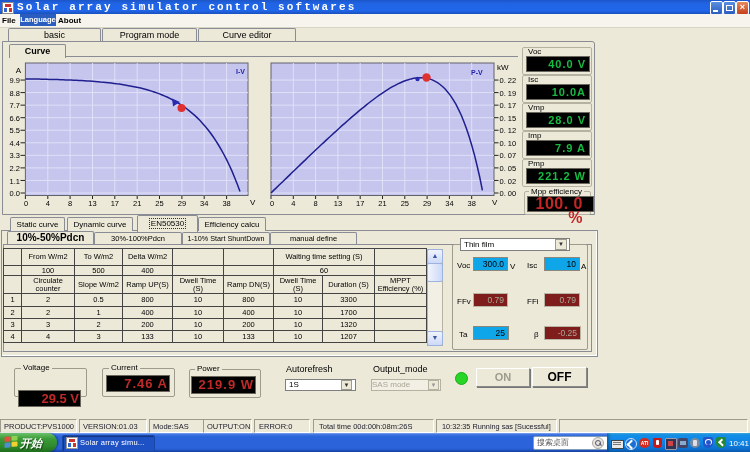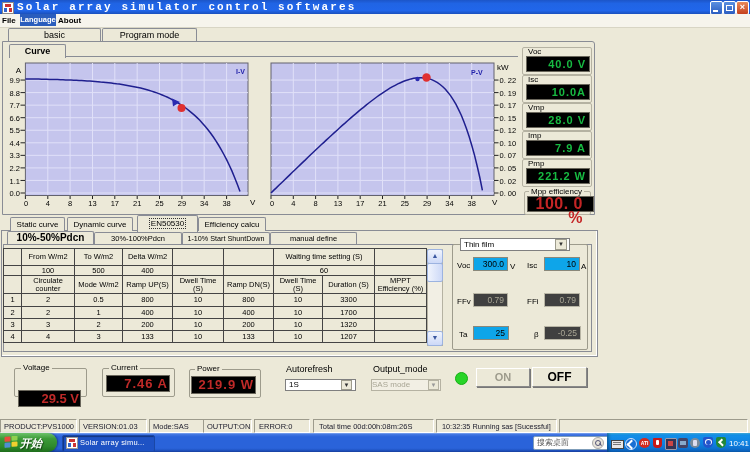--- a/index.html
+++ b/index.html
@@ -3,21 +3,21 @@
 <meta charset="utf-8">
 <style>
 html,body{margin:0;padding:0;}
 #win{position:relative;width:750px;height:452px;background:#ece9d8;font-family:"Liberation Sans",sans-serif;overflow:hidden;}
 .abs{position:absolute;}
 .tab{position:absolute;background:#ece9d8;border:1px solid #898c95;border-bottom:none;border-radius:2px 2px 0 0;text-align:center;font-size:9px;color:#000;}
 .gb{position:absolute;border:1px solid #b5b2a2;border-radius:2px;}
 .gblabel{position:absolute;background:#ece9d8;font-size:8px;color:#000;padding:0 2px;line-height:8px;}
 .led{position:absolute;background:#000;border:1px solid #6a675c;text-align:right;font-weight:bold;letter-spacing:1px;}
 .inp{position:absolute;background:#0ea5e9;border:1px solid #8a887a;font-size:8.5px;text-align:right;padding-right:3px;color:#000;}
-.inpd{position:absolute;background:#404040;border:1px solid #b8b5a5;font-size:8.5px;text-align:right;padding-right:3px;color:#a9a695;}
+.inpd{position:absolute;background:#7f1d1d;border:1px solid #b8b5a5;font-size:8.5px;text-align:right;padding-right:3px;color:#a9a695;}
 .lbl{position:absolute;font-size:8px;color:#000;line-height:9px;white-space:nowrap;}
 .sbpanel{position:absolute;box-sizing:border-box;top:419px;height:14px;border:1px solid;border-color:#9d9b8c #fff #fff #9d9b8c;font-size:7.5px;color:#1a1a2a;padding-top:2px;padding-left:3px;white-space:nowrap;overflow:hidden;}
 </style>
 </head>
 <body>
 <div id="win">
 
 <div class="abs" style="left:0;top:0;width:750px;height:14px;background:linear-gradient(#1c55c8 0%,#2064e4 25%,#2166ea 75%,#1a50bd 100%);"></div>
 <div class="abs" style="left:2px;top:2px;width:10px;height:10px;background:#fff;border:1px solid #888;">
       <div style="position:absolute;left:2px;top:1px;width:6px;height:3px;background:#c33;"></div>
@@ -34,20 +34,21 @@
     </div>
 <div class="abs" style="left:736px;top:1px;width:11px;height:12px;background:linear-gradient(#e88a5a,#c4401c);border:1px solid #fff;border-radius:2px;color:#fff;font-size:9px;font-weight:bold;text-align:center;line-height:11px;">×</div>
 
 <div class="abs" style="left:0;top:14px;width:750px;height:13px;background:#f6f4ec;border-bottom:1px solid #d8d5c4;"></div>
 <div class="abs" style="left:2px;top:16px;font-size:8px;font-weight:bold;color:#000;">File</div>
 <div class="abs" style="left:20px;top:14px;width:36px;height:12px;background:#2a5dbd;color:#fff;font-size:7.5px;font-weight:bold;text-align:center;line-height:12px;">Language</div>
 <div class="abs" style="left:58px;top:16px;font-size:8px;font-weight:bold;color:#000;">About</div>
 
 <div class="tab" style="left:8px;top:28px;width:91px;height:13px;line-height:13px;">basic</div>
 <div class="tab" style="left:102px;top:28px;width:93px;height:13px;line-height:13px;">Program mode</div>
+<div class="tab" style="left:198px;top:28px;width:96px;height:13px;line-height:13px;">Curve editor</div>
 
 <div class="abs" style="left:2px;top:41px;width:591px;height:172px;border:1px solid #898c95;border-radius:0 3px 0 0;background:#ece9d8;"></div>
 
 <div class="abs" style="left:65px;top:56px;width:453px;height:1px;background:#898c95;"></div>
 <div class="tab" style="left:9px;top:44px;width:55px;height:13px;line-height:13px;font-weight:bold;z-index:3;">Curve</div>
 
 <svg class="abs" style="left:0;top:0;" width="750" height="452">
 
 <rect x="25.4" y="63" width="222.6" height="132.5" fill="#c5c5ed" stroke="#62626e" stroke-width="1"></rect>
 <g stroke="#e0e0f8" stroke-width="1">
@@ -260,21 +261,21 @@
 <td style="border:1px solid #444;padding:0;">500</td>
 <td style="border:1px solid #444;padding:0;">400</td>
 <td style="border:1px solid #444;padding:0;"></td>
 <td style="border:1px solid #444;padding:0;"></td>
 <td colspan="2" style="border:1px solid #444;padding:0;">60</td>
 <td style="border:1px solid #444;padding:0;"></td>
 </tr>
 <tr style="height:18px;">
 <td style="border:1px solid #444;padding:0;"></td>
 <td style="border:1px solid #444;padding:0;">Circulate<br>counter</td>
-<td style="border:1px solid #444;padding:0;">Mode W/m2</td>
+<td style="border:1px solid #444;padding:0;">Slope W/m2</td>
 <td style="border:1px solid #444;padding:0;">Ramp UP(S)</td>
 <td style="border:1px solid #444;padding:0;">Dwell Time<br>(S)</td>
 <td style="border:1px solid #444;padding:0;">Ramp DN(S)</td>
 <td style="border:1px solid #444;padding:0;width:48px;">Dwell Time<br>(S)</td>
 <td style="border:1px solid #444;padding:0;width:51px;">Duration (S)</td>
 <td style="border:1px solid #444;padding:0;">MPPT<br>Efficiency (%)</td>
 </tr>
 <tr style="height:13px;">
           <td style="border:1px solid #444;padding:0;">1</td>
           <td style="border:1px solid #444;padding:0;">2</td>

